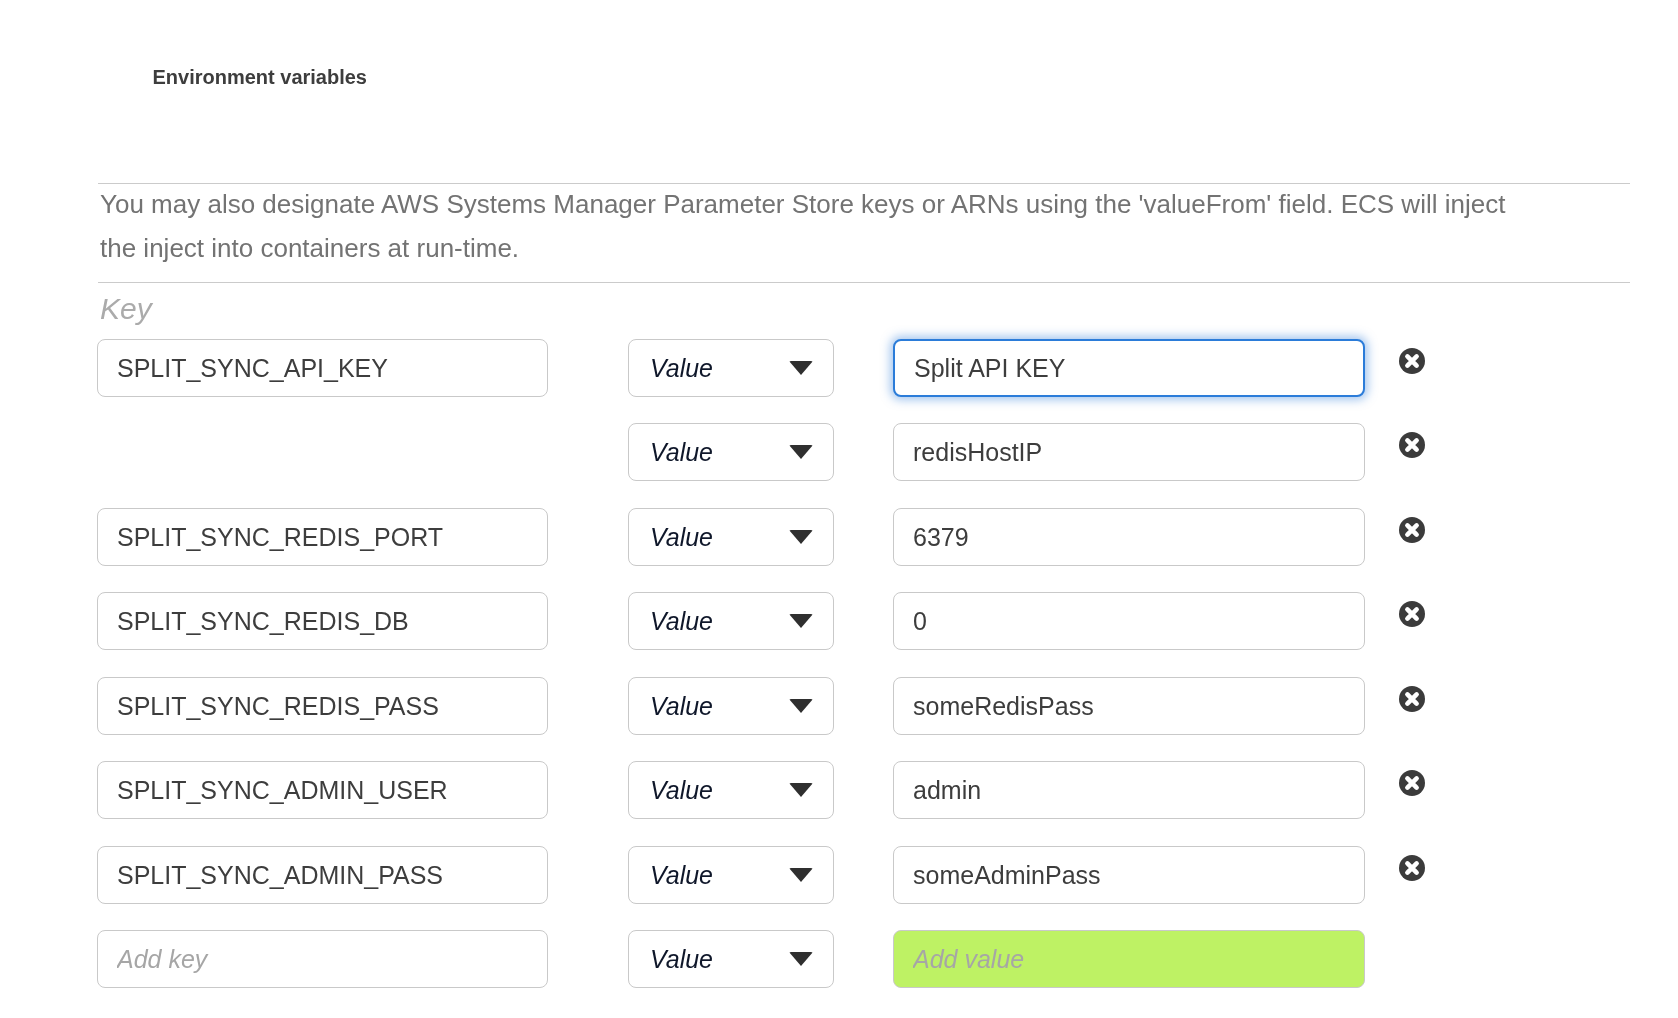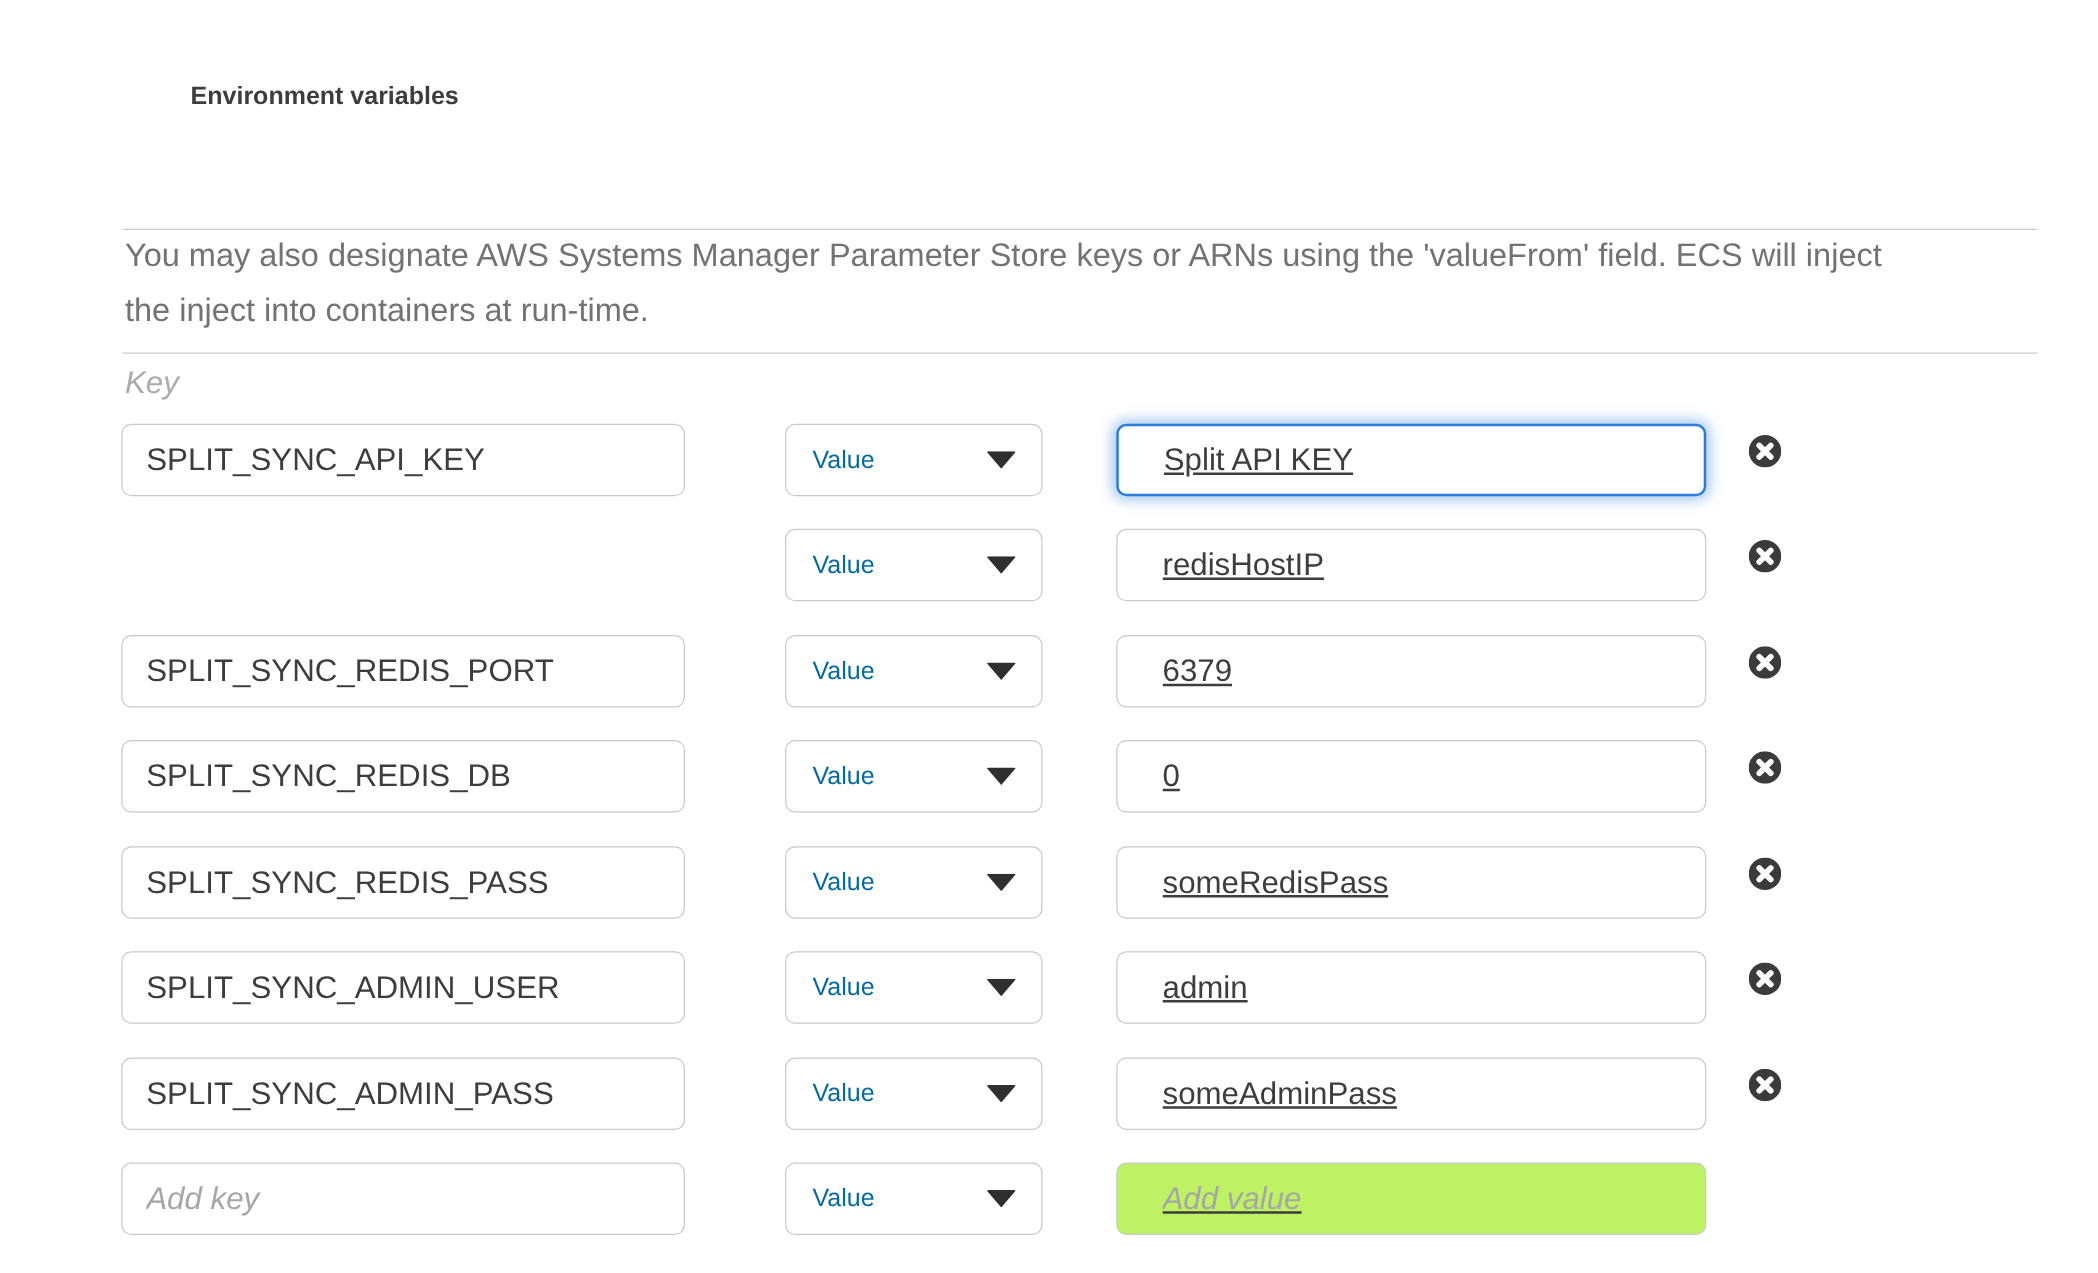--- a/index.html
+++ b/index.html
@@ -51,21 +51,21 @@
     line-height: 44px;
     color: #737373;
   }
   .help-text .line { display: block; }
 
   
   .col-header {
     position: absolute;
     left: 100px;
     top: 292px;
-    font-size: 25px;
+    font-size: 30px;
     font-style: italic;
     color: #ababab;
   }
 
   
   .rows {
     position: absolute;
     left: 0;
     top: 339px;
     width: 100%;
@@ -87,21 +87,21 @@
     height: 58px;
     box-sizing: border-box;
     border: 1.5px solid #c9c9c9;
     border-radius: 8px;
     background: #ffffff;
     font-family: "Liberation Sans", sans-serif;
     font-size: 25px;
     color: #3d3d3d;
   }
   .key-input   { left: 97px;  width: 451px; padding: 0 14px 0 19px; outline: none; }
-  .value-input { left: 893px; width: 472px; padding: 0 14px 0 36px; outline: none; text-decoration: underline; }
+  .value-input { left: 893px; width: 472px; padding: 0 14px 0 19px; outline: none; }
 
   input::placeholder {
     font-style: italic;
     color: #a6a6a6;
     opacity: 1;
   }
 
   .value-input.focused {
     border: 2.5px solid #2b7cd9;
     box-shadow: 0 0 10px 3px rgba(77, 144, 224, 0.5);
@@ -112,22 +112,23 @@
   .type-select {
     left: 628px;
     width: 206px;
     display: flex;
     align-items: center;
     justify-content: space-between;
     padding: 0 20px 0 21px;
     cursor: pointer;
   }
   .type-label {
-    font-size: 20px;
-    color: #0369a1;
+    font-style: italic;
+    font-size: 25px;
+    color: #0f172a;
   }
   .caret {
     width: 0;
     height: 0;
     border-left: 12px solid transparent;
     border-right: 12px solid transparent;
     border-top: 14px solid #2f2f2f;
     border-radius: 2px;
   }
 

